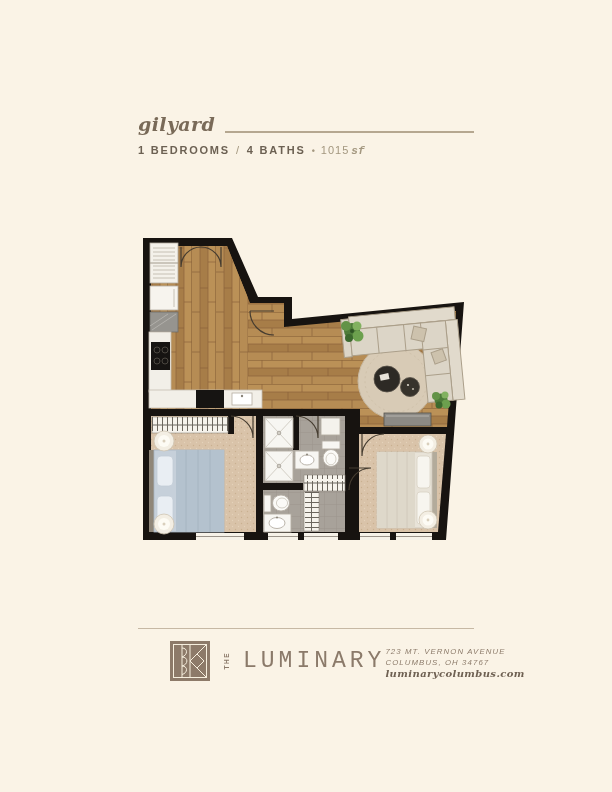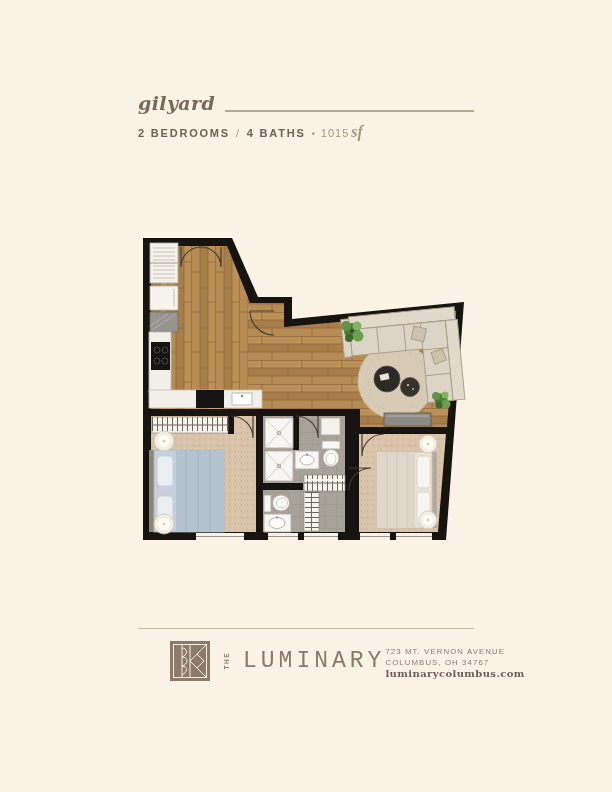--- a/index.html
+++ b/index.html
@@ -1,60 +1,60 @@
 <!DOCTYPE html>
 <html><head>
 <meta charset="utf-8">
 <style>
   html,body{margin:0;padding:0;background:#ffffff;}
   .page{position:relative;width:612px;height:792px;background:#faf3e6;overflow:hidden;
         font-family:"Liberation Sans",sans-serif;}
   
-  .header{position:absolute;left:138px;top:94px;width:336px;}
+  .header{position:absolute;left:138px;top:115px;width:336px;}
   .title-row{display:flex;align-items:flex-end;}
   .plan-title{font-family:"DejaVu Serif",serif;font-style:italic;font-weight:700;
               font-size:19px;line-height:1;color:#796a58;letter-spacing:.4px;margin:0;}
   .title-rule{flex:1;height:2px;background:#b5a790;margin:0 0 1px 10px;}
   .specs{margin-top:10px;display:flex;align-items:baseline;gap:6px;
          font-size:11px;font-weight:700;letter-spacing:1.8px;color:#6c6153;}
   .spec-sep{color:#a3977f;font-weight:400;}
   .spec-dot{color:#a3977f;font-size:9px;letter-spacing:0;}
   .spec-area{color:#a3977f;font-weight:400;letter-spacing:1px;text-align:center;}
-  .spec-unit{color:#a3977f;font-family:Liberation Serif, serif;font-style:italic;
-             font-weight:700;font-size:16px;letter-spacing:0;margin-left:-4px;}
+  .spec-unit{color:#a3977f;font-family:Liberation Mono, monospace;font-style:italic;
+             font-weight:700;font-size:11px;letter-spacing:0;margin-left:-4px;}
   
   .plan{position:absolute;left:138px;top:230px;width:340px;height:318px;}
   
   .footer{position:absolute;left:138px;top:628px;width:336px;}
   .footer-rule{height:1px;background:#c6b8a4;}
   .brand-row{display:flex;align-items:center;margin-top:12px;padding-left:32px;}
   .logo-mark{width:40px;height:40px;flex:0 0 auto;}
   .brand-the{writing-mode:vertical-rl;transform:rotate(180deg);
              font-size:6.5px;font-weight:700;letter-spacing:1.5px;color:#8b7a6a;
              margin:0 6px 0 13px;}
   .brand-divider{width:1px;height:30px;background:#a1927f;margin-right:7px;}
   .brand-name{font-family:"Liberation Mono",monospace;font-size:23px;font-weight:400;
               letter-spacing:4px;color:#8b7a6a;white-space:nowrap;}
   .address{margin-left:auto;color:#8d7c6b;font-size:7.8px;letter-spacing:1.1px;
-           line-height:11px;text-align:left;padding-top:2px;}
+           line-height:11px;text-align:left;padding-top:2px;font-style:italic;}
   .website{font-family:"DejaVu Serif",serif;font-weight:700;color:#6e6052;
            font-size:10px;letter-spacing:.4px;}
 </style>
 </head>
 <body>
 
 <div class="page">
 
   <div class="header">
     <div class="title-row">
       <h1 class="plan-title">gilyard</h1>
       <div class="title-rule"></div>
     </div>
     <div class="specs">
-      <span class="spec-strong">2 BEDROOMS</span>
+      <span class="spec-strong">1 BEDROOMS</span>
       <span class="spec-sep">/</span>
       <span class="spec-strong">4 BATHS</span>
       <span class="spec-dot">•</span>
       <span class="spec-area">1015</span>
       <span class="spec-unit">sf</span>
     </div>
   </div>
 
   <div class="plan">
     <svg width="340" height="318" viewBox="138 230 340 318" xmlns="http://www.w3.org/2000/svg">

